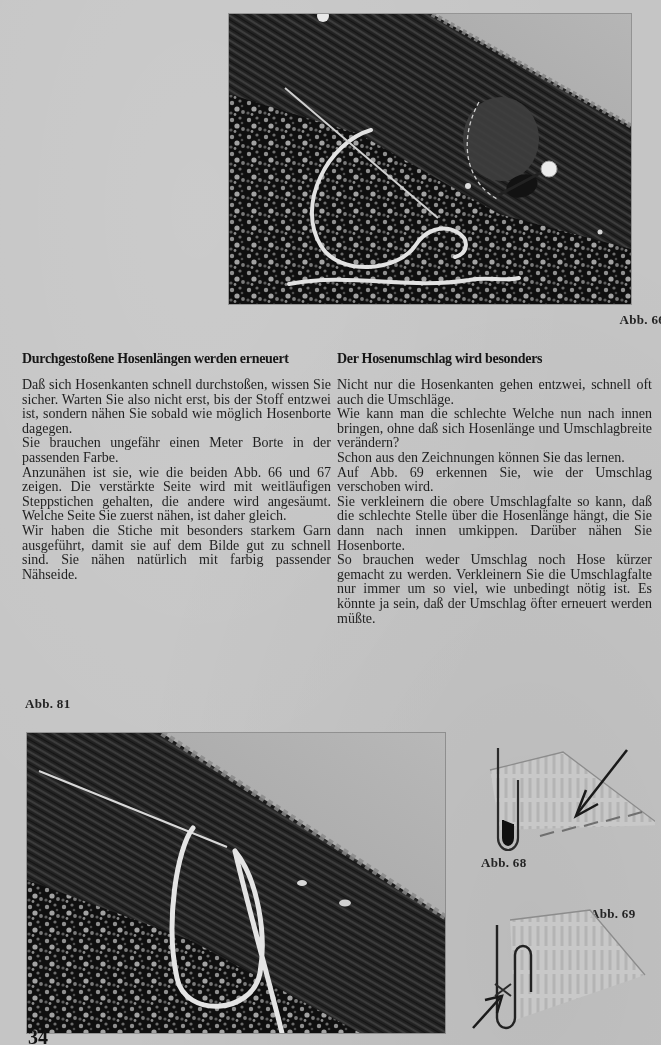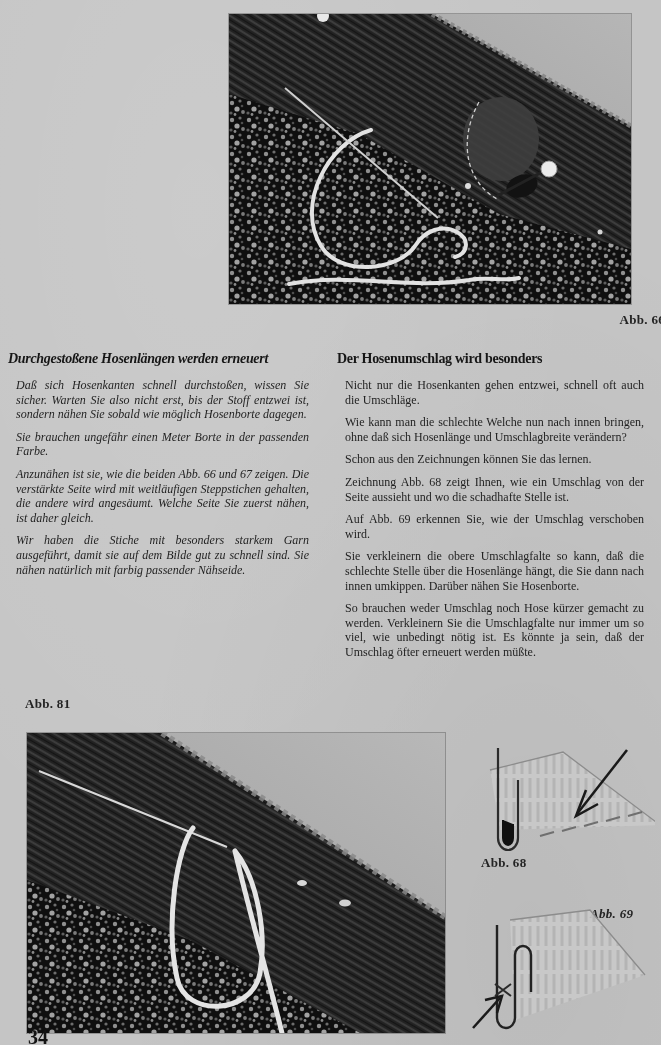--- a/index.html
+++ b/index.html
@@ -18,32 +18,32 @@
   .photo66{left:229px;top:14px;width:402px;height:290px;}
   .photo67{left:27px;top:733px;width:418px;height:300px;}
   .fig-caption{
     position:absolute;
     font-family:"Liberation Serif", serif;
     font-weight:700;font-size:13px;color:#242424;letter-spacing:0.3px;
   }
   .caption66{left:565px;top:312px;width:100px;text-align:right;}
   .caption67{left:25px;top:696px;}
   .caption68{left:481px;top:855px;}
-  .caption69{left:590px;top:906px;font-style:italic;}
+  .caption69{left:590px;top:906px;}
   .col{position:absolute;top:351px;}
-  .col-left{left:8px;width:309px;font-style:italic;}
+  .col-left{left:22px;width:309px;}
   .col-right{left:337px;width:315px;}
   .col h2{
     margin:0 0 11px 0;
     font-size:14px;font-weight:700;letter-spacing:-0.3px;white-space:nowrap;
     color:#161616;
   }
   .col p{
-    margin:8px;
-    font-size:12px;line-height:14.6px;
+    margin:0;
+    font-size:14px;line-height:14.6px;
     text-align:justify;
     color:#1f1f1f;
   }
   .page-number{
     position:absolute;left:28px;top:1026px;
     font-size:20px;font-weight:700;color:#141414;
   }
   .drawing{position:absolute;}
   .fig68{left:455px;top:728px;width:200px;height:126px;}
   .fig69{left:455px;top:900px;width:200px;height:145px;}
@@ -99,21 +99,20 @@
     <p>Sie brauchen ungefähr einen Meter Borte in der passenden Farbe.</p>
     <p>Anzunähen ist sie, wie die beiden Abb. 66 und 67 zeigen. Die verstärkte Seite wird mit weitläufigen Steppstichen gehalten, die andere wird angesäumt. Welche Seite Sie zuerst nähen, ist daher gleich.</p>
     <p>Wir haben die Stiche mit besonders starkem Garn ausgeführt, damit sie auf dem Bilde gut zu schnell sind. Sie nähen natürlich mit farbig passender Nähseide.</p>
   </div>
 
   <div class="col col-right">
     <h2>Der Hosenumschlag wird besonders</h2>
     <p>Nicht nur die Hosenkanten gehen entzwei, schnell oft auch die Umschläge.</p>
     <p>Wie kann man die schlechte Welche nun nach innen bringen, ohne daß sich Hosenlänge und Umschlagbreite verändern?</p>
     <p>Schon aus den Zeichnungen können Sie das lernen.</p>
-    <p>Zeichnung Abb. 68 zeigt Ihnen, wie ein Umschlag von der Seite aussieht und wo die schadhafte Stelle ist.</p>
     <p>Auf Abb. 69 erkennen Sie, wie der Umschlag verschoben wird.</p>
     <p>Sie verkleinern die obere Umschlagfalte so kann, daß die schlechte Stelle über die Hosenlänge hängt, die Sie dann nach innen umkippen. Darüber nähen Sie Hosenborte.</p>
     <p>So brauchen weder Umschlag noch Hose kürzer gemacht zu werden. Verkleinern Sie die Umschlagfalte nur immer um so viel, wie unbedingt nötig ist. Es könnte ja sein, daß der Umschlag öfter erneuert werden müßte.</p>
   </div>
 
   <div class="fig-caption caption67">Abb. 81</div>
 
   <svg class="photo photo67" viewBox="0 0 418 300" preserveAspectRatio="none">
     <defs>
       <linearGradient id="g67" x1="0" y1="1" x2="1" y2="0">

